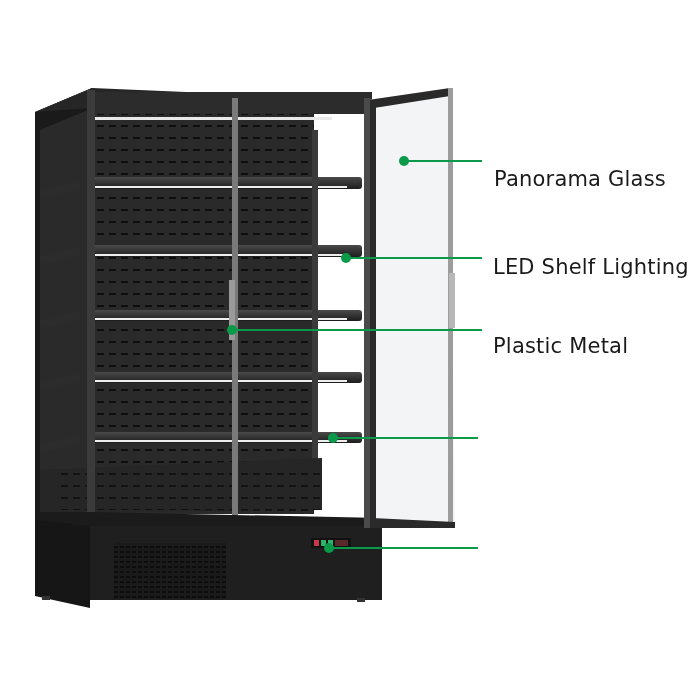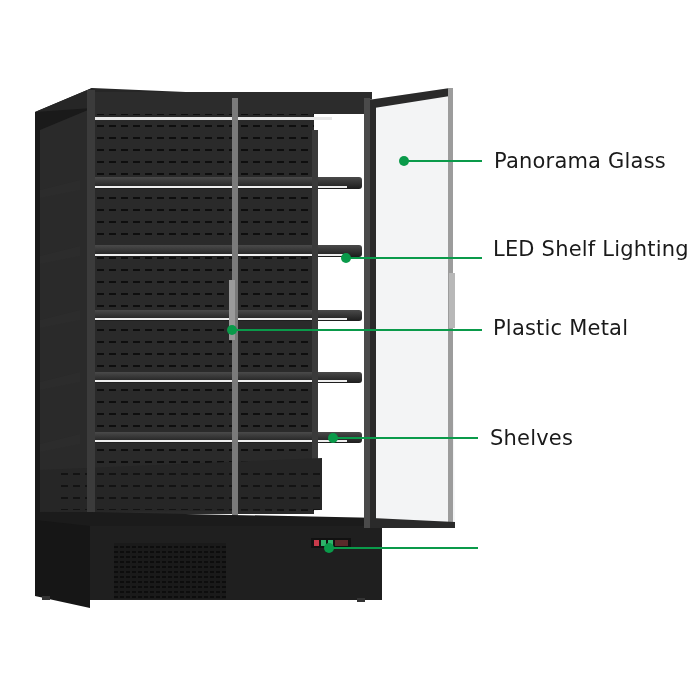--- a/index.html
+++ b/index.html
@@ -1,18 +1,18 @@
 <!DOCTYPE html>
 <html style="--accent: #0a9a4a;"><head>
 <meta charset="utf-8">
 <style>
   html,body{margin:0;padding:0;background:#fff;}
   body{width:700px;height:700px;position:relative;overflow:hidden;font-family:"DejaVu Sans","Liberation Sans",sans-serif;}
   .scene{position:absolute;left:0;top:0;width:700px;height:700px;}
-  .label{position:absolute;color:#1a1a1a;font-size:21px;line-height:27px;letter-spacing:0.2px;white-space:nowrap;}
+  .label{position:absolute;color:#1a1a1a;font-size:21px;line-height:27px;letter-spacing:0.2px;white-space:nowrap;margin-top:18px;}
   .label span{display:block;}
   .callout-line{position:absolute;height:2px;background:var(--accent);}
   .callout-dot{position:absolute;width:10px;height:10px;border-radius:50%;background:var(--accent);transform:translate(-5px,-5px);}
 </style>
 </head>
 <body>
 
 <div class="scene">
   <svg width="700" height="700" viewBox="0 0 700 700" style="position:absolute;left:0;top:0">
     <defs>
@@ -113,20 +113,19 @@
         <span>LED Shelf Lighting</span>
       </div>
       <div class="callout-dot" style="left: 232px; top: 330px;"></div>
       <div class="callout-line" style="left: 232px; top: 329px; width: 250px;"></div>
       <div class="label" style="left: 493px; top: 315px;">
         <span>Plastic Metal</span>
       </div>
       <div class="callout-dot" style="left: 333px; top: 438px;"></div>
       <div class="callout-line" style="left: 333px; top: 437px; width: 145px;"></div>
       <div class="label" style="left: 490px; top: 425px;">
-        <span>Shelves</span>
       </div>
       <div class="callout-dot" style="left: 329px; top: 548px;"></div>
       <div class="callout-line" style="left: 329px; top: 547px; width: 149px;"></div>
       <div class="label" style="left: 488px; top: 530px;">
       </div>
     </div>
 </div>
 
 </body></html>

